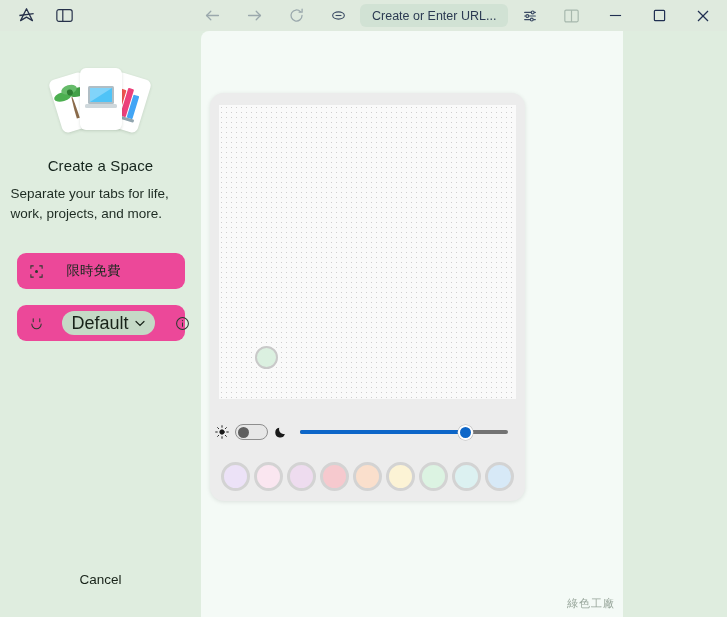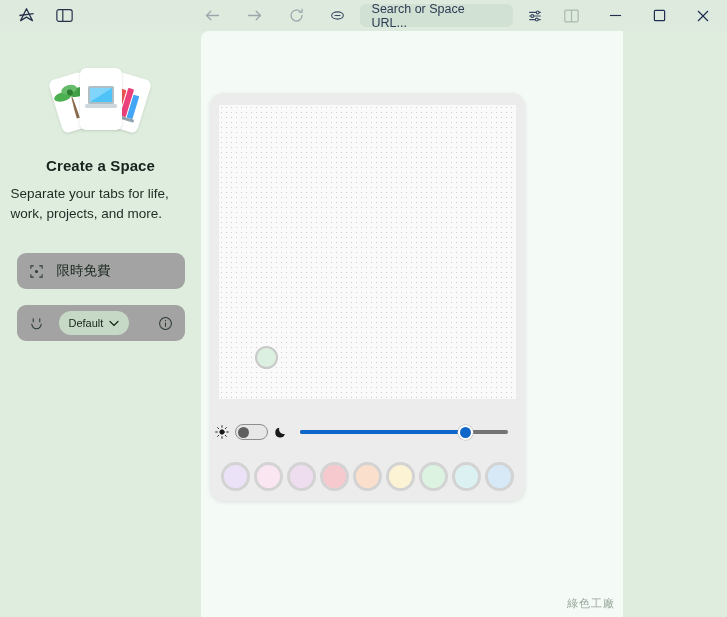--- a/index.html
+++ b/index.html
@@ -70,51 +70,52 @@
     background: #ffffff;
     border-radius: 6px;
     box-shadow: 0 1px 3px rgba(40,60,40,.16);
   }
   .card.left  { width: 36px; height: 55px; left: 4px;  top: 12px; transform: rotate(-17deg); }
   .card.right { width: 36px; height: 55px; left: 58px; top: 12px; transform: rotate(17deg); }
   .card.mid   { width: 42px; height: 62px; left: 29px; top: 5px;  z-index: 3; }
 
   .title {
     margin-top: 22px;
-    font-size: 15px; font-weight: bold; color: #15241c;
+    font-size: 15px; font-weight: normal; color: #15241c;
     letter-spacing: .1px;
   }
   .subtitle {
     margin-top: 10px;
     font-size: 13.5px; color: #1d2b22;
     line-height: 1.45;
     width: 180px;
   }
 
   .rows { margin-top: 30px; width: 168px; }
   .row {
-    background: #a3a3a3;
+    background: #ec4899;
     border-radius: 9px;
     height: 36px;
     display: flex; align-items: center;
     padding: 0 12px;
     margin-bottom: 16px;
     color: #1b2a20;
     font-size: 13.5px;
+    gap: 10px;
   }
   .row .ricon { width: 22px; display: flex; align-items: center; color: #2a3a2e; }
   .row .rlabel { margin-left: 6px; }
   .pill {
     background: #c5d9c6;
     border-radius: 13px;
     height: 24px;
     display: flex; align-items: center; gap: 6px;
     padding: 0 10px;
     margin-left: 8px;
-    font-size: 11px; color: #182319;
+    font-size: 18px; color: #182319;
   }
   .row .spacer { flex: 1; }
 
   .create-btn {
     position: absolute; left: 17px; top: 479px;
     width: 167px; height: 38px;
     background: #1a6b37;
     border-radius: 9px;
     color: #ffffff;
     font-size: 13.5px;
@@ -250,21 +251,21 @@
   </div>
 
   <div class="urlbar-wrap">
     <div class="tb-icon">
       <svg width="15" height="15" viewBox="0 0 18 18" fill="none" stroke="#3a4a63" stroke-width="1.3">
         <ellipse cx="9" cy="9" rx="7" ry="4.3"></ellipse>
           <line x1="5.5" y1="9" x2="12.5" y2="9"></line>
       </svg>
     </div>
     <div class="urlbar">
-      <span title="Search or Enter URL...">Search or Space URL...</span>
+      <span title="Search or Enter URL...">Create or Enter URL...</span>
     </div>
     <div class="tb-icon">
       <svg width="16" height="16" viewBox="0 0 18 18" fill="none" stroke="#3a4a63" stroke-width="1.3" stroke-linecap="round">
         <line x1="3" y1="5" x2="15" y2="5"></line>
           <line x1="3" y1="9" x2="15" y2="9"></line>
           <line x1="3" y1="13" x2="15" y2="13"></line>
         <circle cx="12" cy="5" r="1.6" fill="#dfeade"></circle>
           <circle cx="6" cy="9" r="1.6" fill="#dfeade"></circle>
           <circle cx="11" cy="13" r="1.6" fill="#dfeade"></circle>
       </svg>
@@ -363,20 +364,21 @@
         <svg width="15" height="15" viewBox="0 0 16 16" fill="none" stroke="#2a3a2e" stroke-width="1.1">
           <circle cx="8" cy="8" r="6.3"></circle>
             <line x1="8" y1="7" x2="8" y2="11.4"></line>
             <circle cx="8" cy="4.9" r="0.7" fill="#2a3a2e" stroke="none"></circle>
         </svg>
       </span>
     </div>
 
   </div>
 
+  <button class="cancel-btn">Cancel</button>
 </div>
 
 <div class="content">
 
   <div class="picker">
 
     <div class="canvas">
       <div class="sel-dot" style="background: rgb(219, 240, 224);"></div>
     </div>
 

